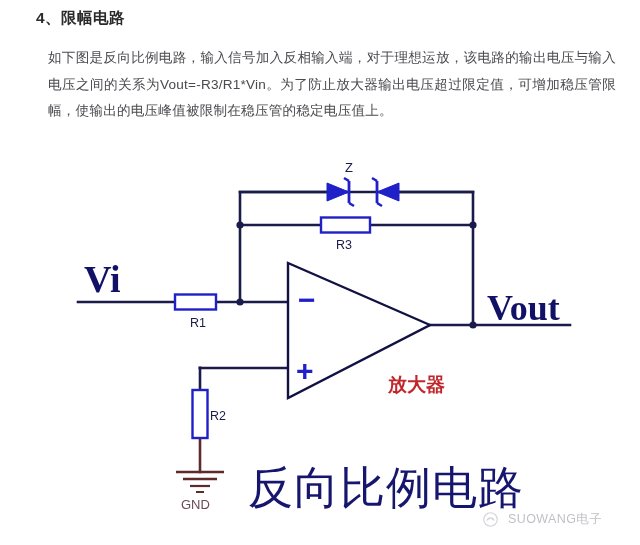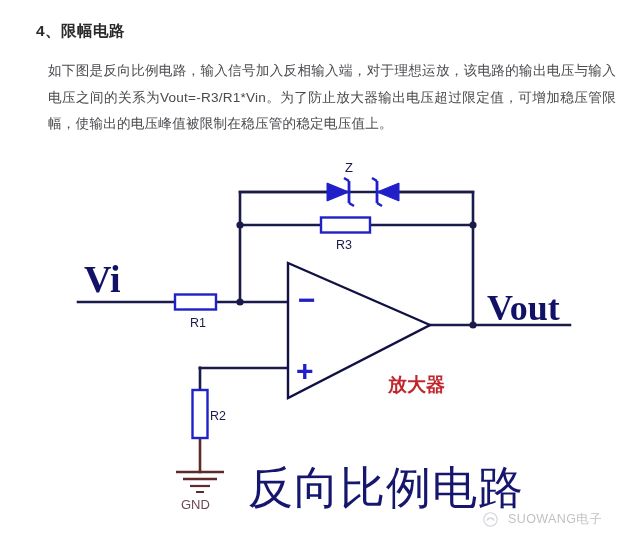--- a/index.html
+++ b/index.html
@@ -13,21 +13,21 @@
     position: relative;
     overflow: hidden;
     font-family: "Liberation Sans", "DejaVu Sans", sans-serif;
     -webkit-font-smoothing: antialiased;
   }
 
   
   .article {
     position: absolute;
     left: 36px;
-    top: 18px;
+    top: 5px;
     width: 572px;
   }
   .article-heading {
     font-family: "Liberation Sans", "DejaVu Sans", sans-serif;
     font-size: 15.5px;
     font-weight: bold;
     color: #2b2b2b;
     letter-spacing: 0.5px;
     line-height: 26px;
     margin: 0 0 14px 0;

